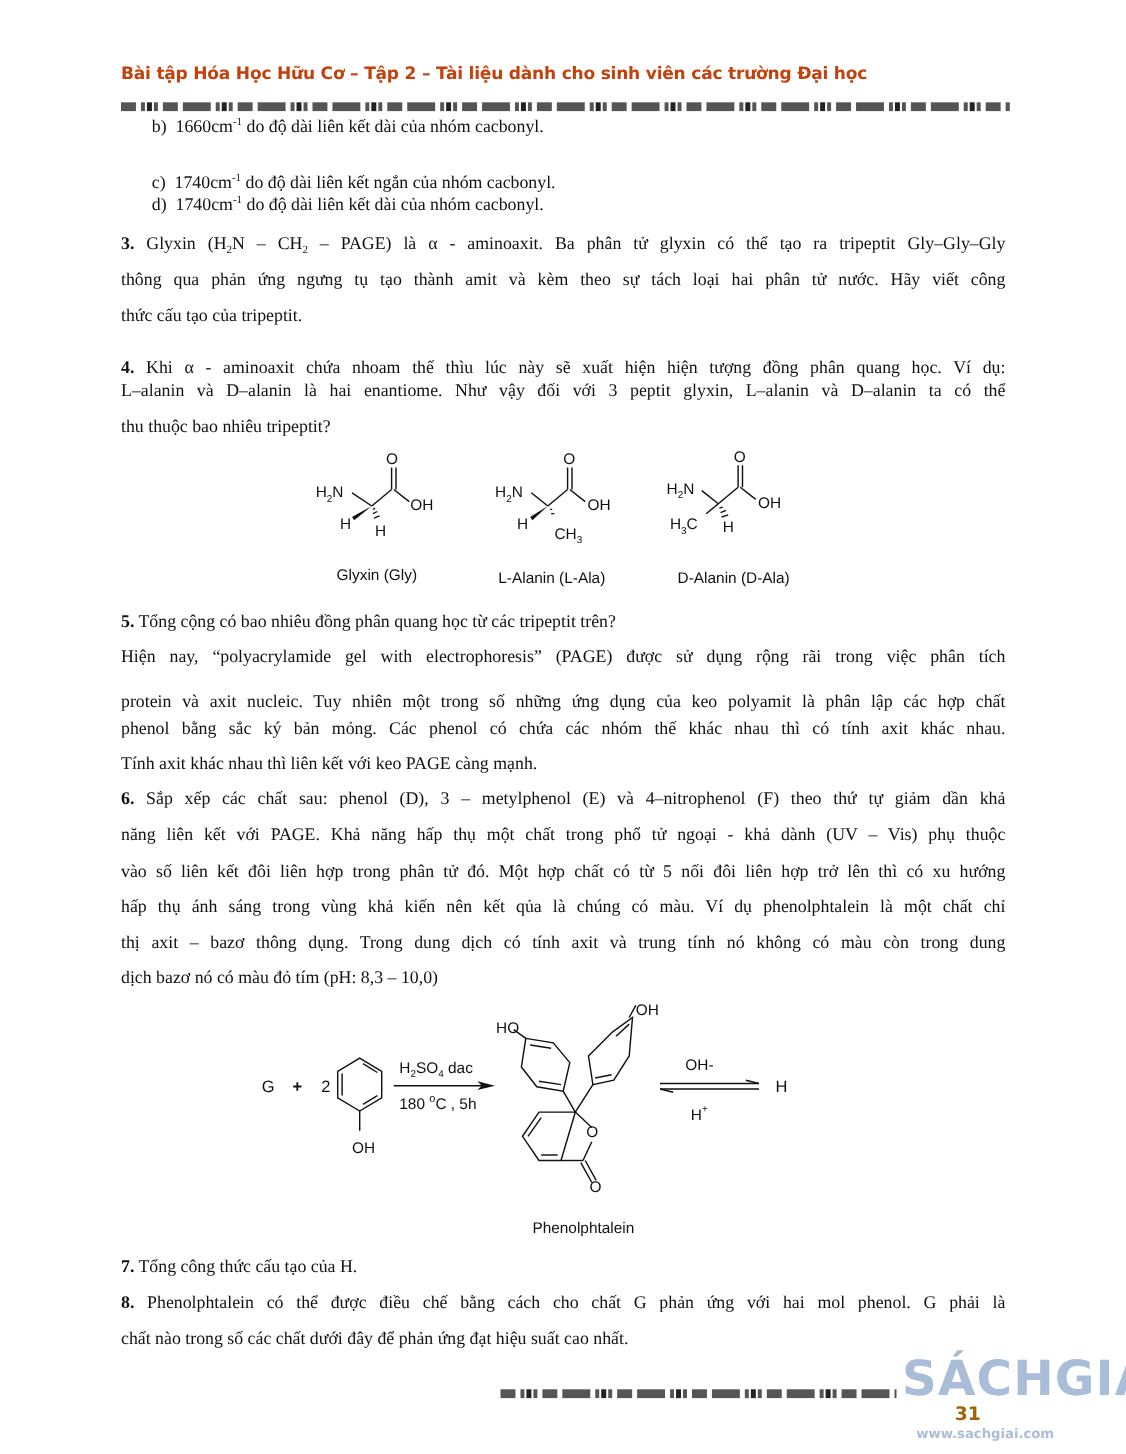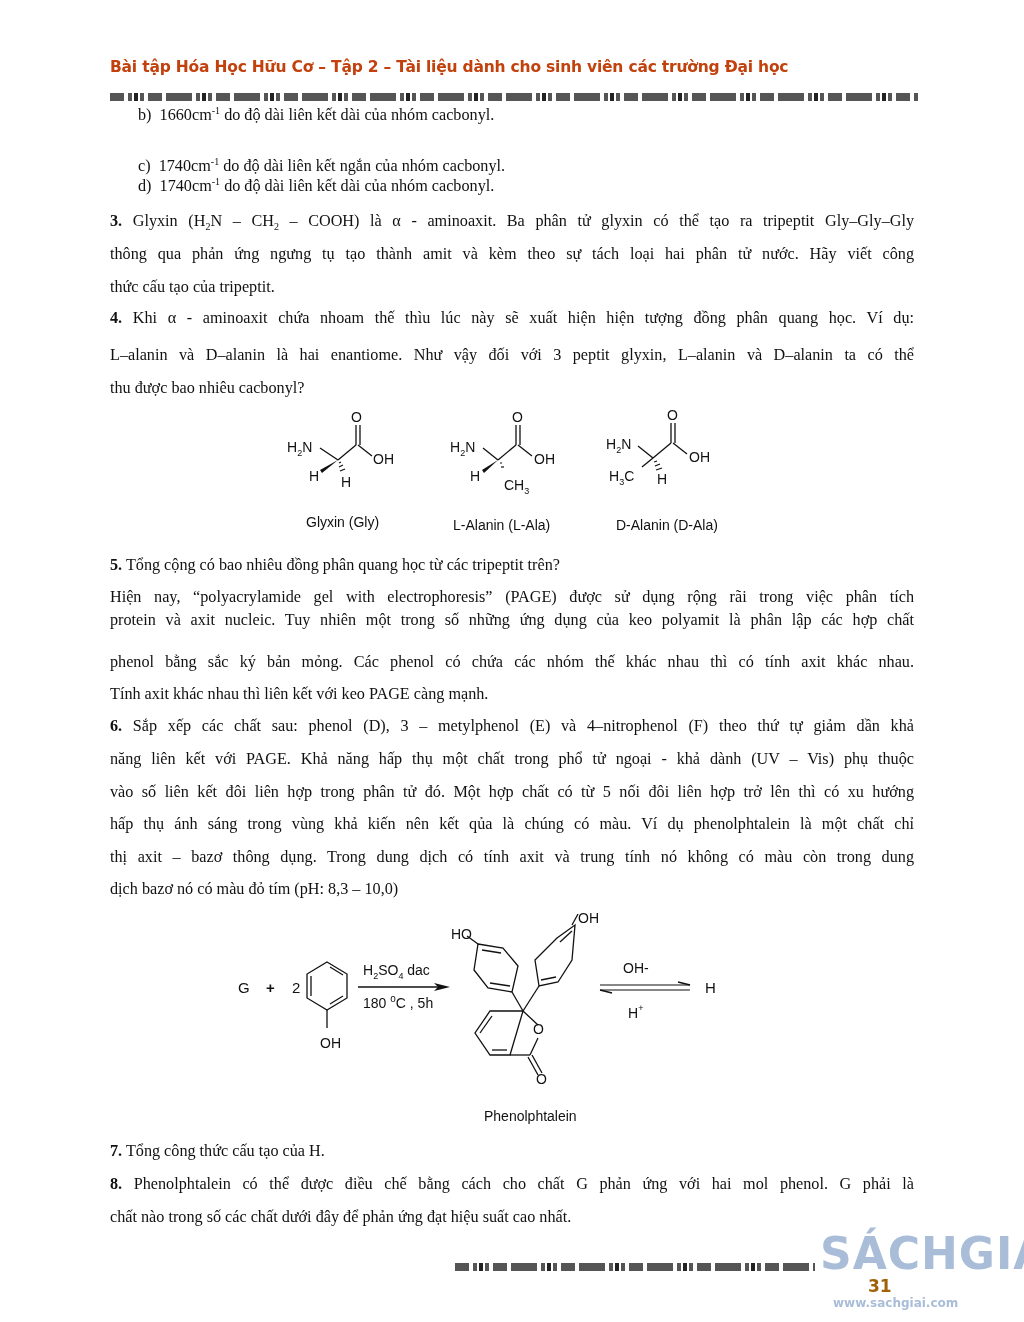--- a/index.html
+++ b/index.html
@@ -30,27 +30,27 @@
 <div class="line ind" style="top:105px">
   <span>b)</span>&nbsp; <span>1660cm</span><sup>-1</sup><span> do độ dài liên kết dài của nhóm cacbonyl.</span>
 </div>
 <div class="line ind" style="top:156px">
   <span>c)</span>&nbsp; <span>1740cm</span><sup>-1</sup><span> do độ dài liên kết ngắn của nhóm cacbonyl.</span>
 </div>
 <div class="line ind" style="top:176px">
   <span>d)</span>&nbsp; <span>1740cm</span><sup>-1</sup><span> do độ dài liên kết dài của nhóm cacbonyl.</span>
 </div>
 
-<div class="line justify" style="top:211px"><span class="num">3.</span><span>  Glyxin (H</span><sub>2</sub><span>N – CH</span><sub>2</sub><span> – COOH) là α - aminoaxit. Ba phân tử glyxin có thể tạo ra tripeptit Gly–Gly–Gly</span></div>
+<div class="line justify" style="top:211px"><span class="num">3.</span><span>  Glyxin (H</span><sub>2</sub><span>N – CH</span><sub>2</sub><span> – PAGE) là α - aminoaxit. Ba phân tử glyxin có thể tạo ra tripeptit Gly–Gly–Gly</span></div>
 <div class="line justify" style="top:244px">thông qua phản ứng ngưng tụ tạo thành amit và kèm theo sự tách loại hai phân tử nước. Hãy viết công</div>
 <div class="line" style="top:277px">thức cấu tạo của tripeptit.</div>
 
-<div class="line justify" style="top:308px"><span class="num">4.</span><span>    Khi α - aminoaxit chứa nhoam thế thìu lúc này sẽ xuất hiện hiện tượng đồng phân quang học. Ví dụ:</span></div>
+<div class="line justify" style="top:324px"><span class="num">4.</span><span>    Khi α - aminoaxit chứa nhoam thế thìu lúc này sẽ xuất hiện hiện tượng đồng phân quang học. Ví dụ:</span></div>
 <div class="line justify" style="top:345px">L–alanin và D–alanin là hai enantiome. Như vậy đối với 3 peptit glyxin, L–alanin và D–alanin ta có thể</div>
-<div class="line" style="top:378px">thu được bao nhiêu cacbonyl?</div>
+<div class="line" style="top:378px">thu thuộc bao nhiêu tripeptit?</div>
 
 <svg style="position:absolute;left:270px;top:400px" width="480" height="145" viewBox="0 0 480 145">
 
   <g>
     <text x="17" y="52" font-size="14">H<tspan font-size="9" dy="4">2</tspan><tspan dy="-4">N</tspan></text>
     <line x1="50" y1="48" x2="68" y2="60" stroke="#111" stroke-width="1.3"></line>
     <line x1="68" y1="60" x2="86" y2="45" stroke="#111" stroke-width="1.3"></line>
     <line x1="86" y1="45" x2="86" y2="25" stroke="#111" stroke-width="1.3"></line>
     <line x1="90" y1="45" x2="90" y2="25" stroke="#111" stroke-width="1.3"></line>
     <line x1="88" y1="45" x2="102" y2="56" stroke="#111" stroke-width="1.3"></line>
@@ -103,21 +103,21 @@
       </g>
     <text x="339" y="81" font-size="14">H<tspan font-size="9" dy="4">3</tspan><tspan dy="-4">C</tspan></text>
     <text x="387" y="84" font-size="14">H</text>
     <text x="346" y="130" font-size="14">D-Alanin (D-Ala)</text>
   </g>
 </svg>
 
 <div class="line" style="top:555px"><span class="num">5.</span><span>    Tổng cộng có bao nhiêu đồng phân quang học từ các tripeptit trên?</span></div>
 
 <div class="line justify" style="top:587px">Hiện nay, “polyacrylamide gel with electrophoresis” (PAGE) được sử dụng rộng rãi trong việc phân tích</div>
-<div class="line justify" style="top:610px">protein và axit nucleic. Tuy nhiên một trong số những ứng dụng của keo polyamit là phân lập các hợp chất</div>
+<div class="line justify" style="top:628px">protein và axit nucleic. Tuy nhiên một trong số những ứng dụng của keo polyamit là phân lập các hợp chất</div>
 <div class="line justify" style="top:652px">phenol bằng sắc ký bản mỏng. Các phenol có chứa các nhóm thế khác nhau thì có tính axit khác nhau.</div>
 <div class="line" style="top:684px">Tính axit khác nhau thì liên kết với keo PAGE càng mạnh.</div>
 
 <div class="line justify" style="top:716px"><span class="num">6.</span><span>    Sắp xếp các chất sau: phenol (D), 3 – metylphenol (E) và 4–nitrophenol (F) theo thứ tự giảm dần khả</span></div>
 <div class="line justify" style="top:749px">năng liên kết với PAGE. Khả năng hấp thụ một chất trong phổ tử ngoại - khả dành (UV – Vis) phụ thuộc</div>
 <div class="line justify" style="top:782px">vào số liên kết đôi liên hợp trong phân tử đó. Một hợp chất có từ 5 nối đôi liên hợp trở lên thì có xu hướng</div>
 <div class="line justify" style="top:814px">hấp thụ ánh sáng trong vùng khả kiến nên kết qủa là chúng có màu. Ví dụ phenolphtalein là một chất chỉ</div>
 <div class="line justify" style="top:847px">thị axit – bazơ thông dụng. Trong dung dịch có tính axit  và trung tính nó không có màu còn trong dung</div>
 <div class="line" style="top:879px">dịch bazơ nó có màu đỏ tím (pH: 8,3 – 10,0)</div>
 

